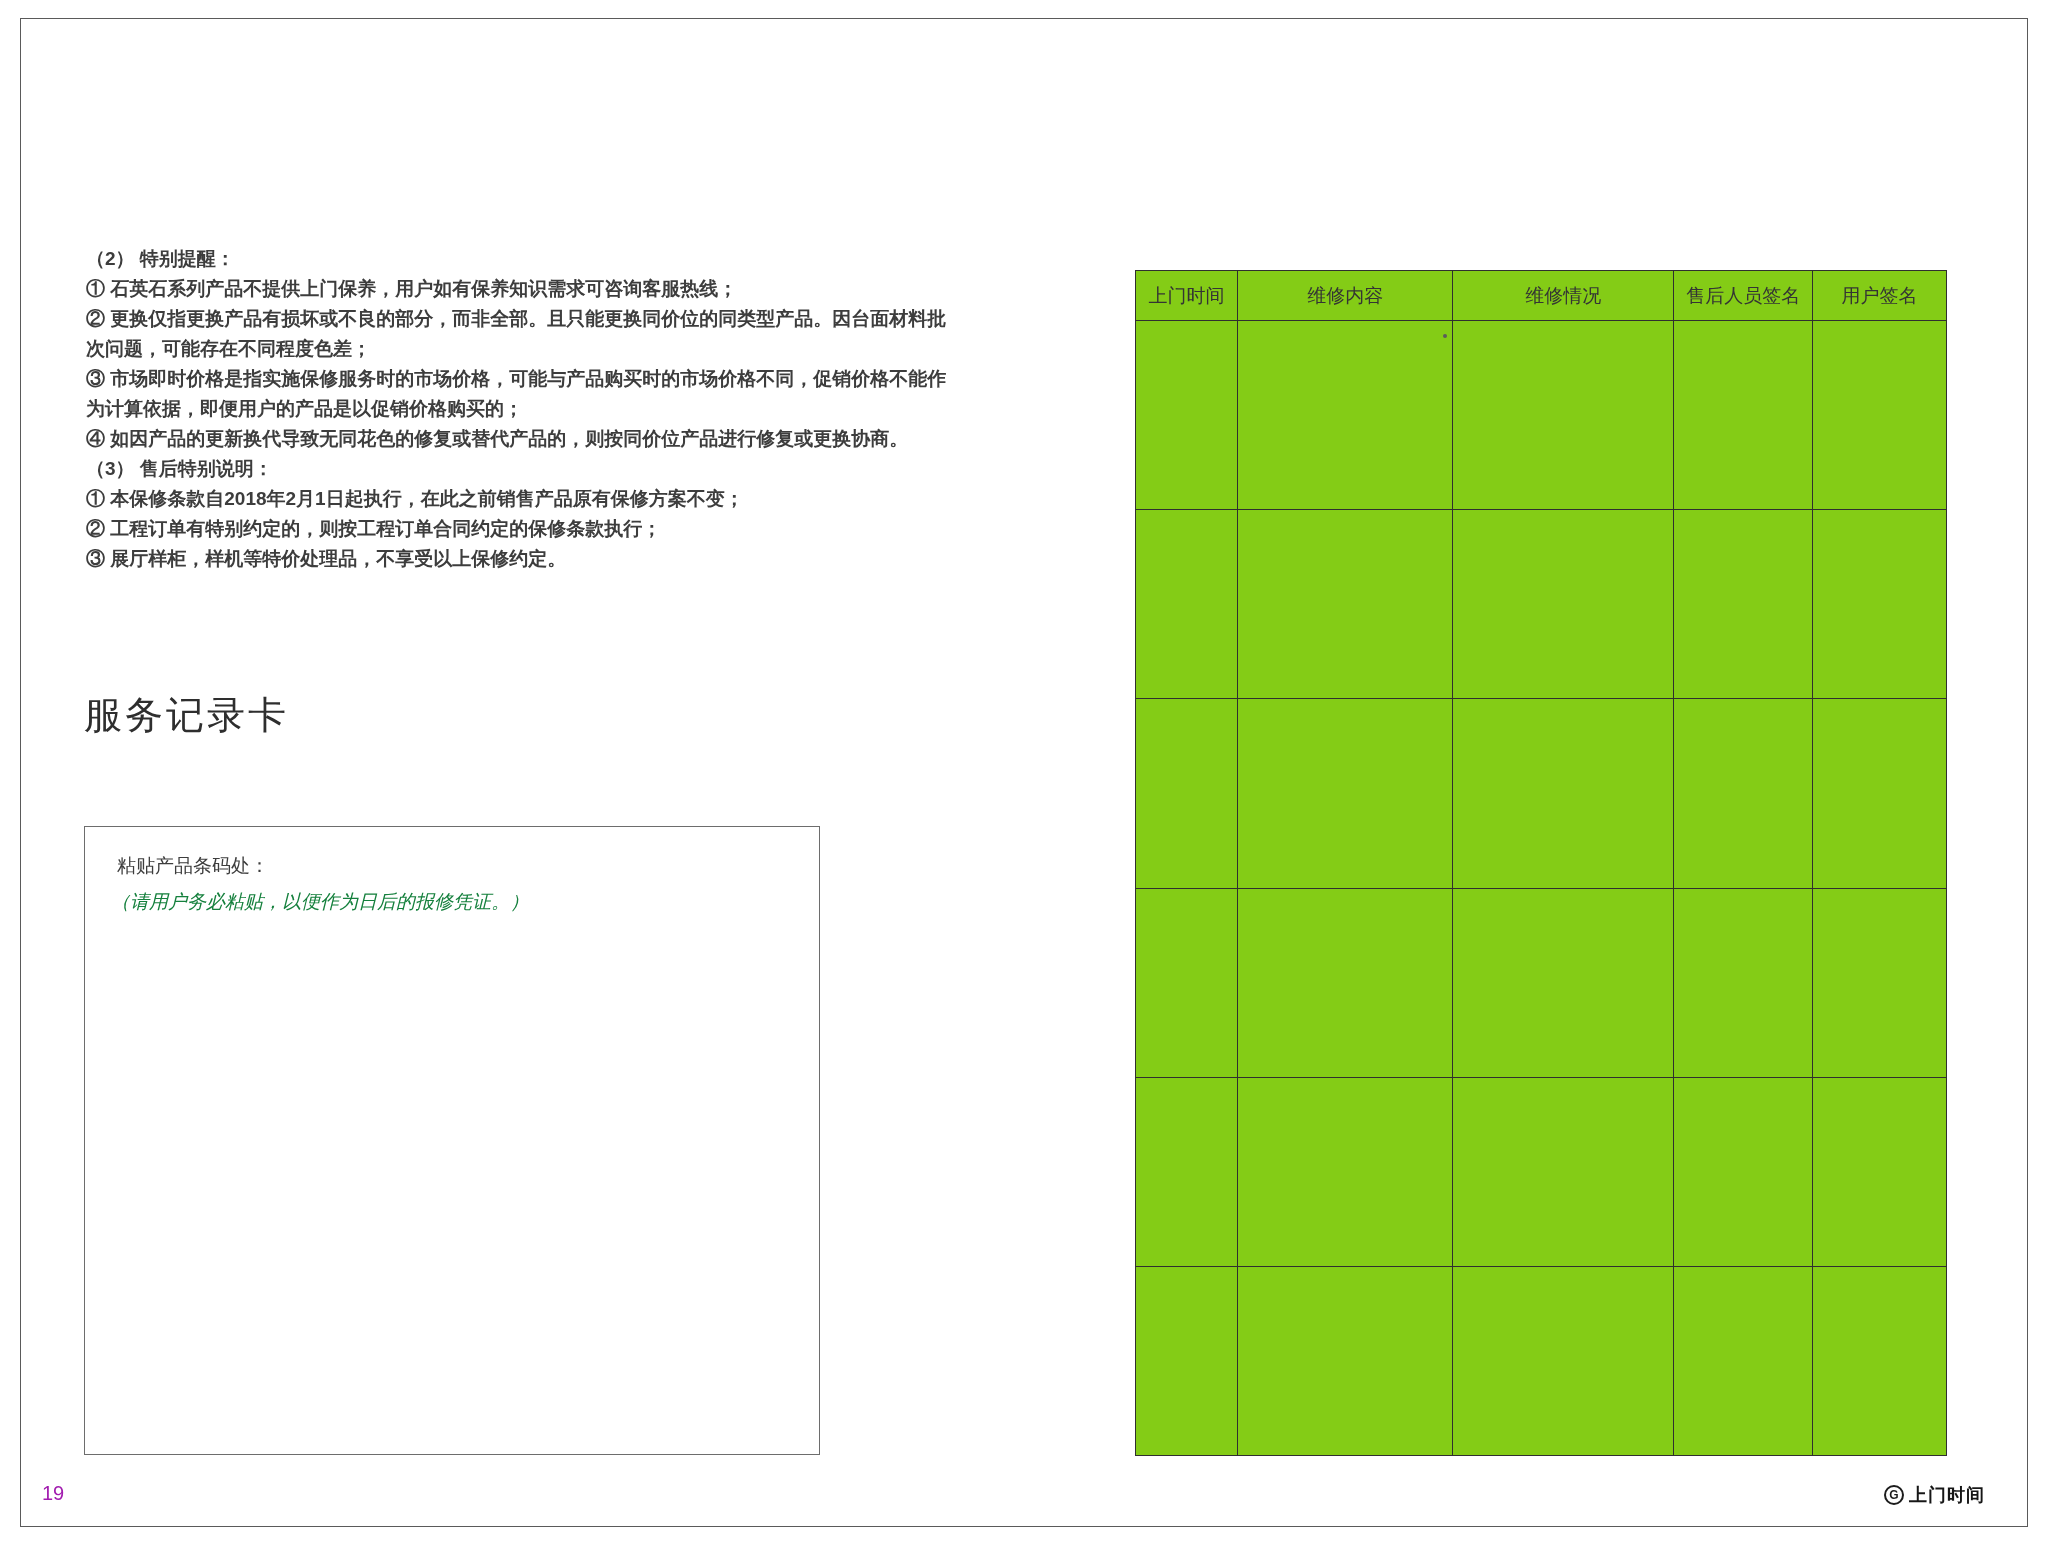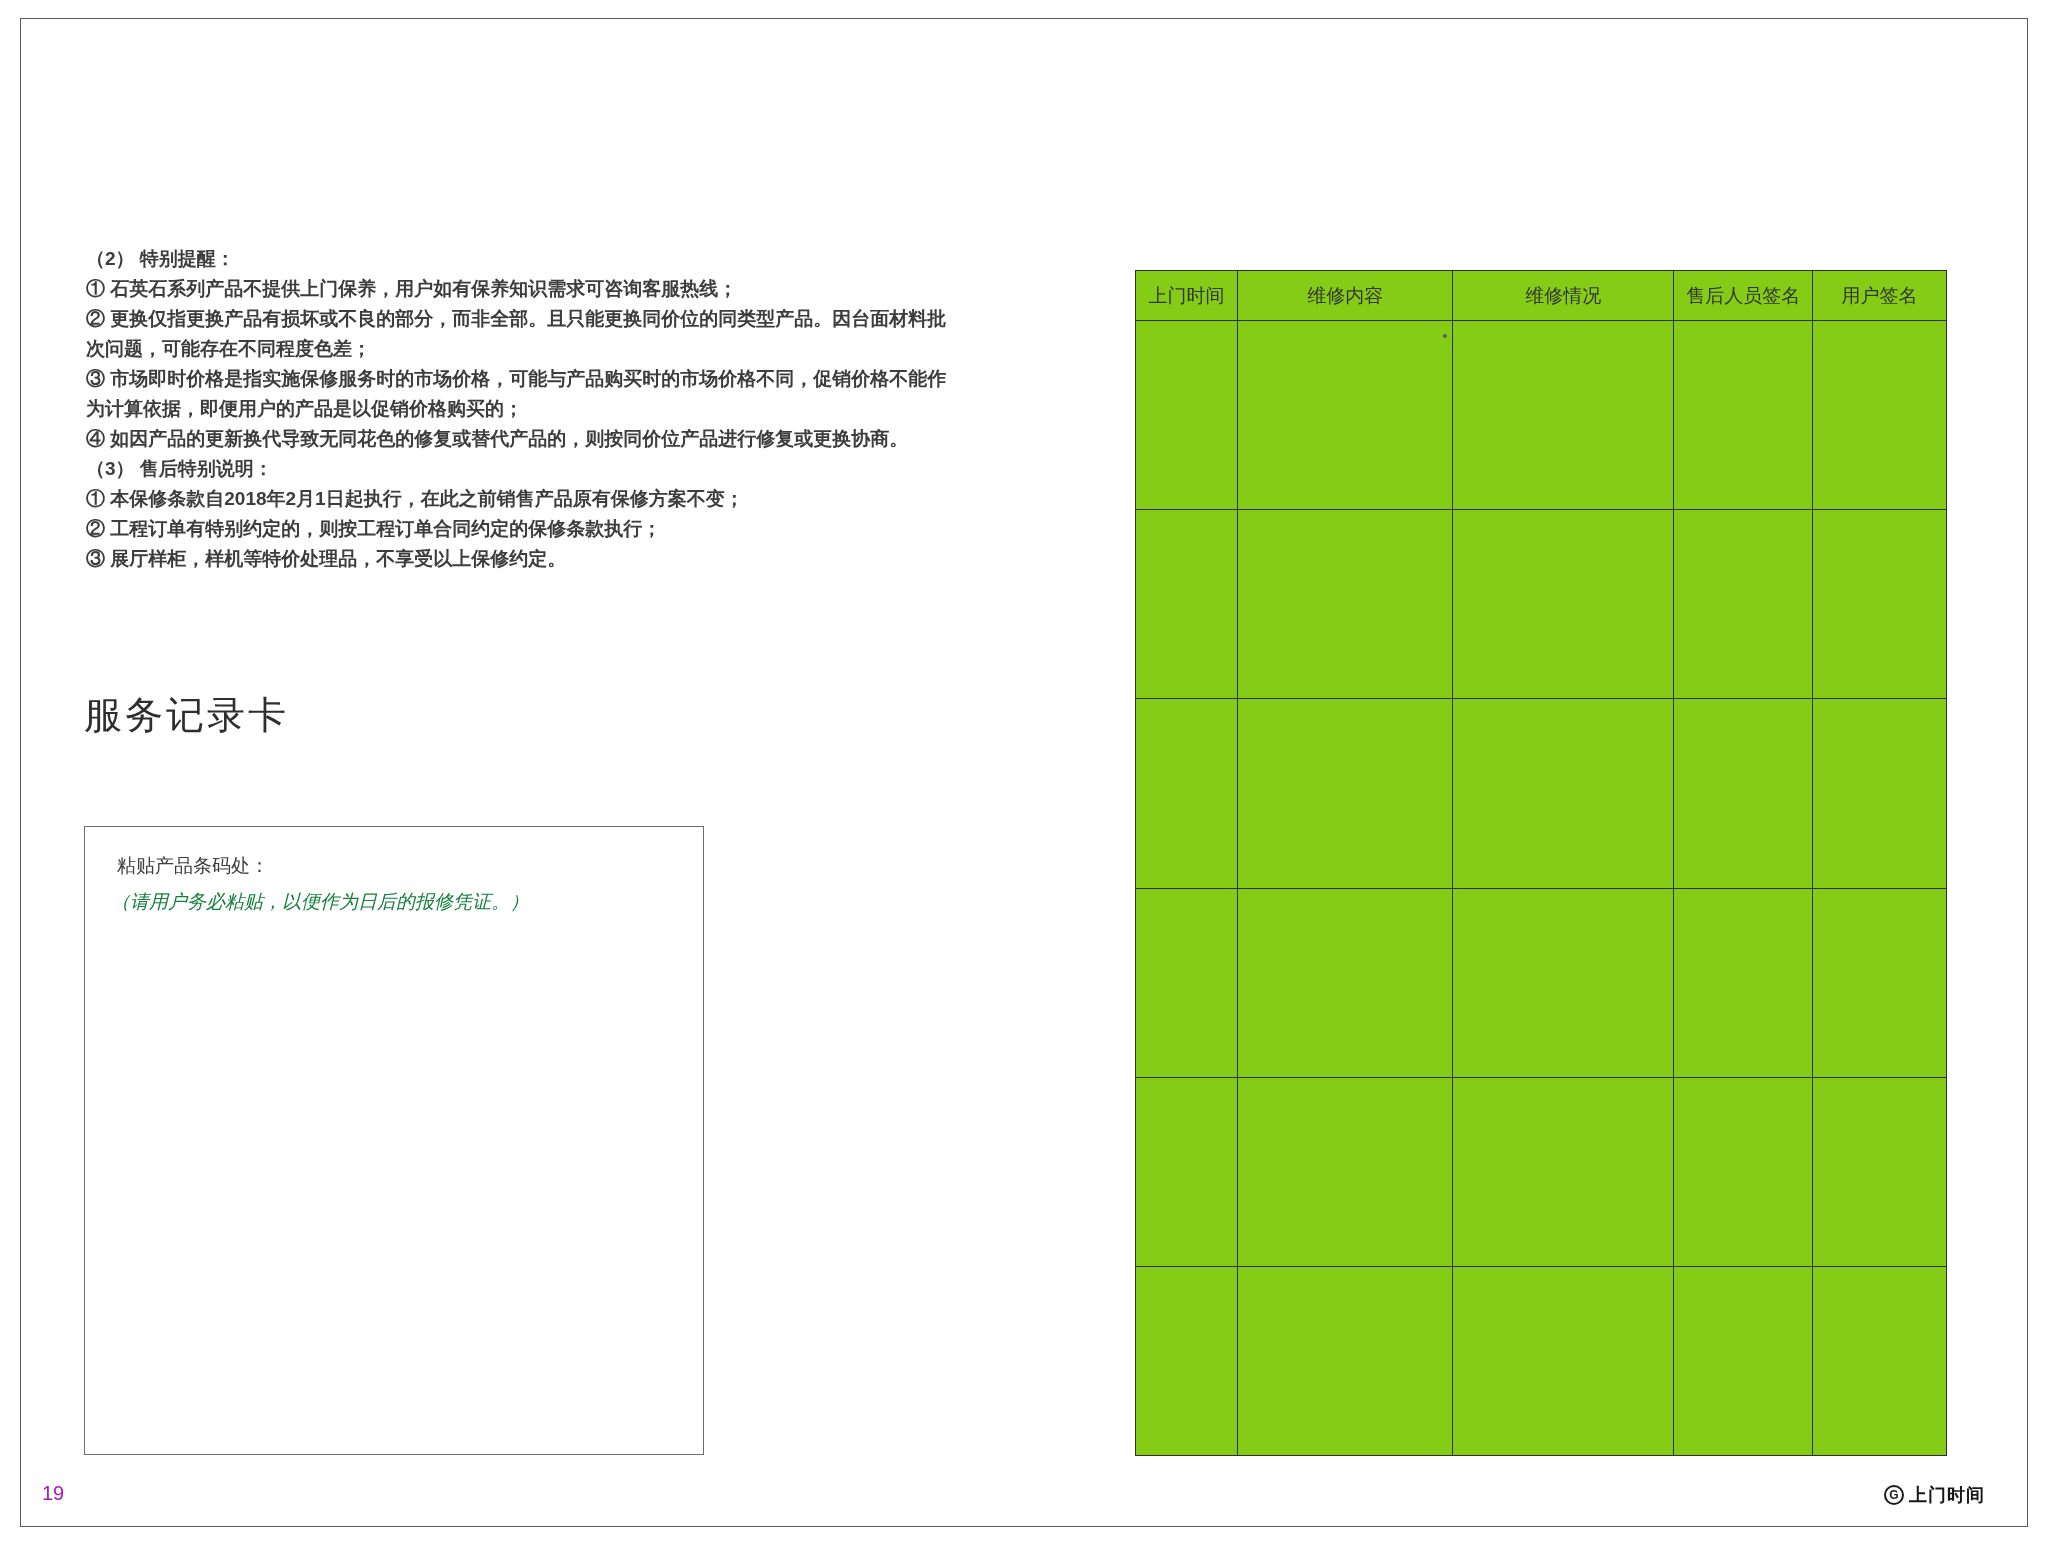--- a/index.html
+++ b/index.html
@@ -33,21 +33,21 @@
     position:absolute;
     left:84px; top:690px;
     font-size:38px;
     color:#2e2e2e;
     letter-spacing:3px;
   }
 
   .barcode-box {
     position:absolute;
     left:84px; top:826px;
-    width:620px; height:629px;
+    width:736px; height:629px;
     border:1px solid #6d6d6d;
     box-sizing:border-box;
   }
   .barcode-line1 {
     position:absolute; left:32px; top:26px;
     font-size:19px; color:#3d3d3d;
   }
   .barcode-line2 {
     position:absolute; left:26px; top:62px;
     font-size:19px; color:#15803d;font-style:italic;

